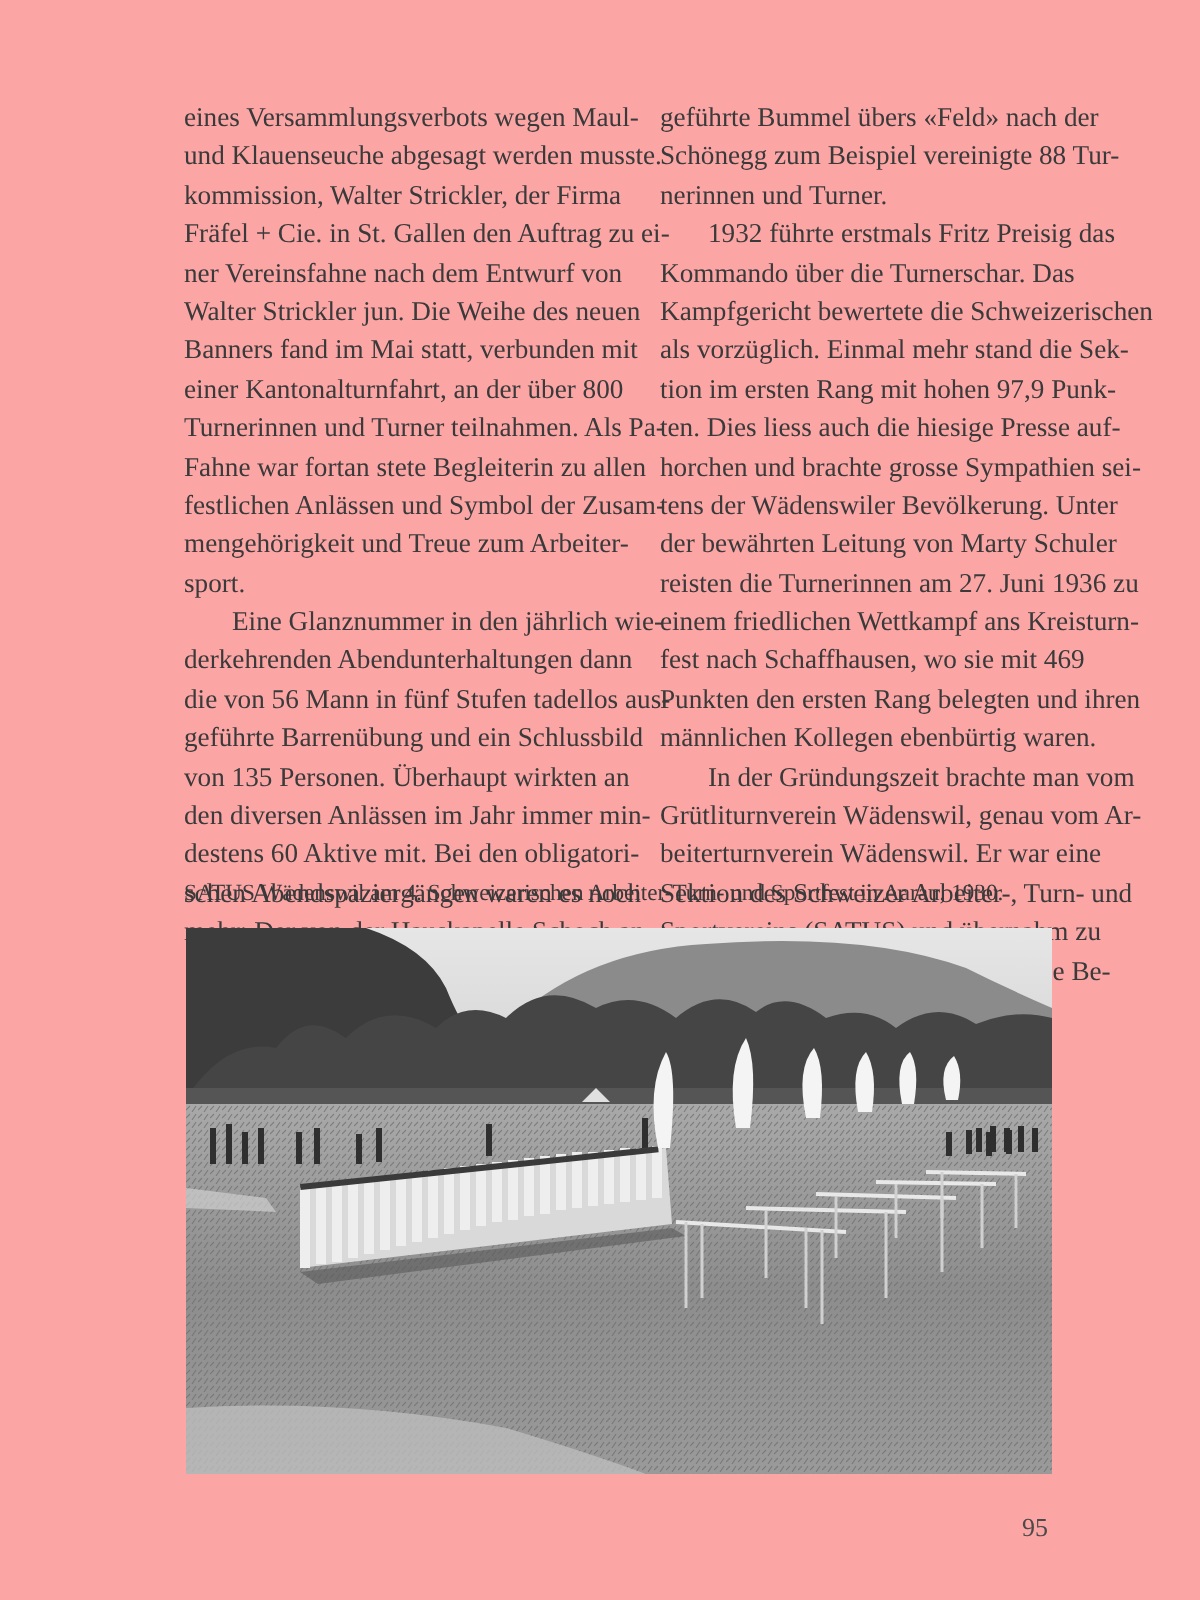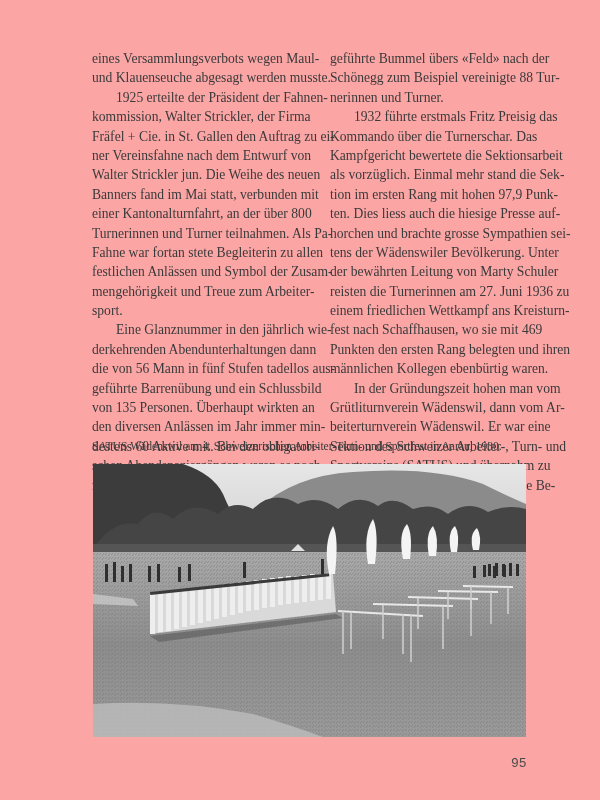--- a/index.html
+++ b/index.html
@@ -37,34 +37,33 @@
       position: absolute;
       left: 93px; top: 464px;
       width: 433px; height: 273px;
       overflow: hidden;
       background: #8a8a8a;
     }
     .photo svg { display: block; }
     .page-number {
       position: absolute;
       left: 511px; top: 756px;
-      font-family: Liberation Mono, monospace;
+      font-family: Liberation Serif, serif;
       font-size: 13px;
       color: #4a4a4a;
     }
   </style>
 </head>
 <body>
 
 <div class="page">
 
   <div class="col left" id="left-col">
       <span class="line">eines Versammlungsverbots wegen Maul-</span>
       <span class="line last">und Klauenseuche abgesagt werden musste.</span>
-      <span class="line indent">1925 erteilte der Präsident der Fahnen-</span>
       <span class="line">kommission, Walter Strickler, der Firma</span>
       <span class="line">Fräfel + Cie. in St. Gallen den Auftrag zu ei-</span>
       <span class="line">ner Vereinsfahne nach dem Entwurf von</span>
       <span class="line">Walter Strickler jun. Die Weihe des neuen</span>
       <span class="line">Banners fand im Mai statt, verbunden mit</span>
       <span class="line">einer Kantonalturnfahrt, an der über 800</span>
       <span class="line">Turnerinnen und Turner teilnahmen. Als Pa-</span>
       <span class="line">Fahne war fortan stete Begleiterin zu allen</span>
       <span class="line">festlichen Anlässen und Symbol der Zusam-</span>
       <span class="line">mengehörigkeit und Treue zum Arbeiter-</span>
@@ -78,34 +77,34 @@
       <span class="line">destens 60 Aktive mit. Bei den obligatori-</span>
       <span class="line">schen Abendspaziergängen waren es noch</span>
       <span class="line">mehr: Der von der Hauskapelle Schoch an-</span>
     </div>
   <div class="col right" id="right-col">
       <span class="line">geführte Bummel übers «Feld» nach der</span>
       <span class="line">Schönegg zum Beispiel vereinigte 88 Tur-</span>
       <span class="line last">nerinnen und Turner.</span>
       <span class="line indent">1932 führte erstmals Fritz Preisig das</span>
       <span class="line">Kommando über die Turnerschar. Das</span>
-      <span class="line">Kampfgericht bewertete die Sektionsarbeit</span>
+      <span class="line">Kampfgericht bewertete die Schweizerischen</span>
       <span class="line">als vorzüglich. Einmal mehr stand die Sek-</span>
       <span class="line">tion im ersten Rang mit hohen 97,9 Punk-</span>
       <span class="line">ten. Dies liess auch die hiesige Presse auf-</span>
       <span class="line">horchen und brachte grosse Sympathien sei-</span>
       <span class="line">tens der Wädenswiler Bevölkerung. Unter</span>
       <span class="line">der bewährten Leitung von Marty Schuler</span>
       <span class="line">reisten die Turnerinnen am 27. Juni 1936 zu</span>
       <span class="line">einem friedlichen Wettkampf ans Kreisturn-</span>
       <span class="line">fest nach Schaffhausen, wo sie mit 469</span>
       <span class="line">Punkten den ersten Rang belegten und ihren</span>
       <span class="line last">männlichen Kollegen ebenbürtig waren.</span>
-      <span class="line indent">In der Gründungszeit hohen man vom</span>
-      <span class="line">Grütliturnverein Wädenswil, dann vom Ar-</span>
+      <span class="line indent">In der Gründungszeit brachte man vom</span>
+      <span class="line">Grütliturnverein Wädenswil, genau vom Ar-</span>
       <span class="line">beiterturnverein Wädenswil. Er war eine</span>
       <span class="line">Sektion des Schweizer Arbeiter-, Turn- und</span>
       <span class="line">Sportvereins (SATUS) und übernahm zu</span>
       <span class="line">nicht genau auszumachender Zeit die Be-</span>
       <span class="line last">zeichnung SATUS.</span>
     </div>
 
   <div class="caption">SATUS Wädenswil am 4. Schweizerischen Arbeiter-Turn- und Sportfest in Aarau, 1930.</div>
 
   <div class="photo" title="Black-and-white photograph of gymnasts in white uniforms standing in a long diagonal column on a grassy field, with a row of parallel bars on the right where gymnasts perform handstands; trees and a wooded hill in the background, spectators scattered behind.">

